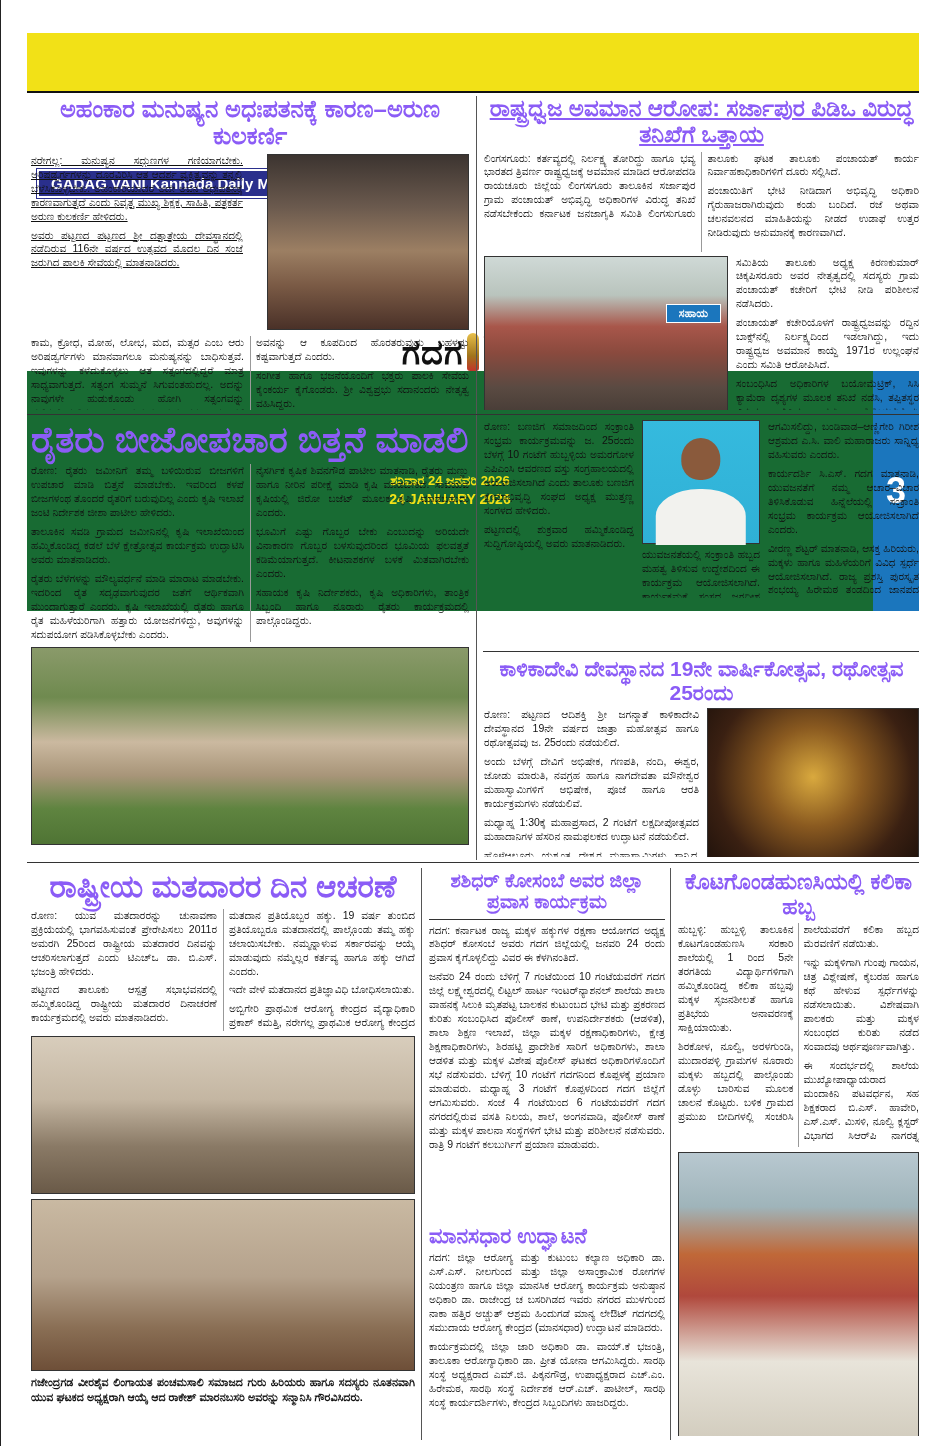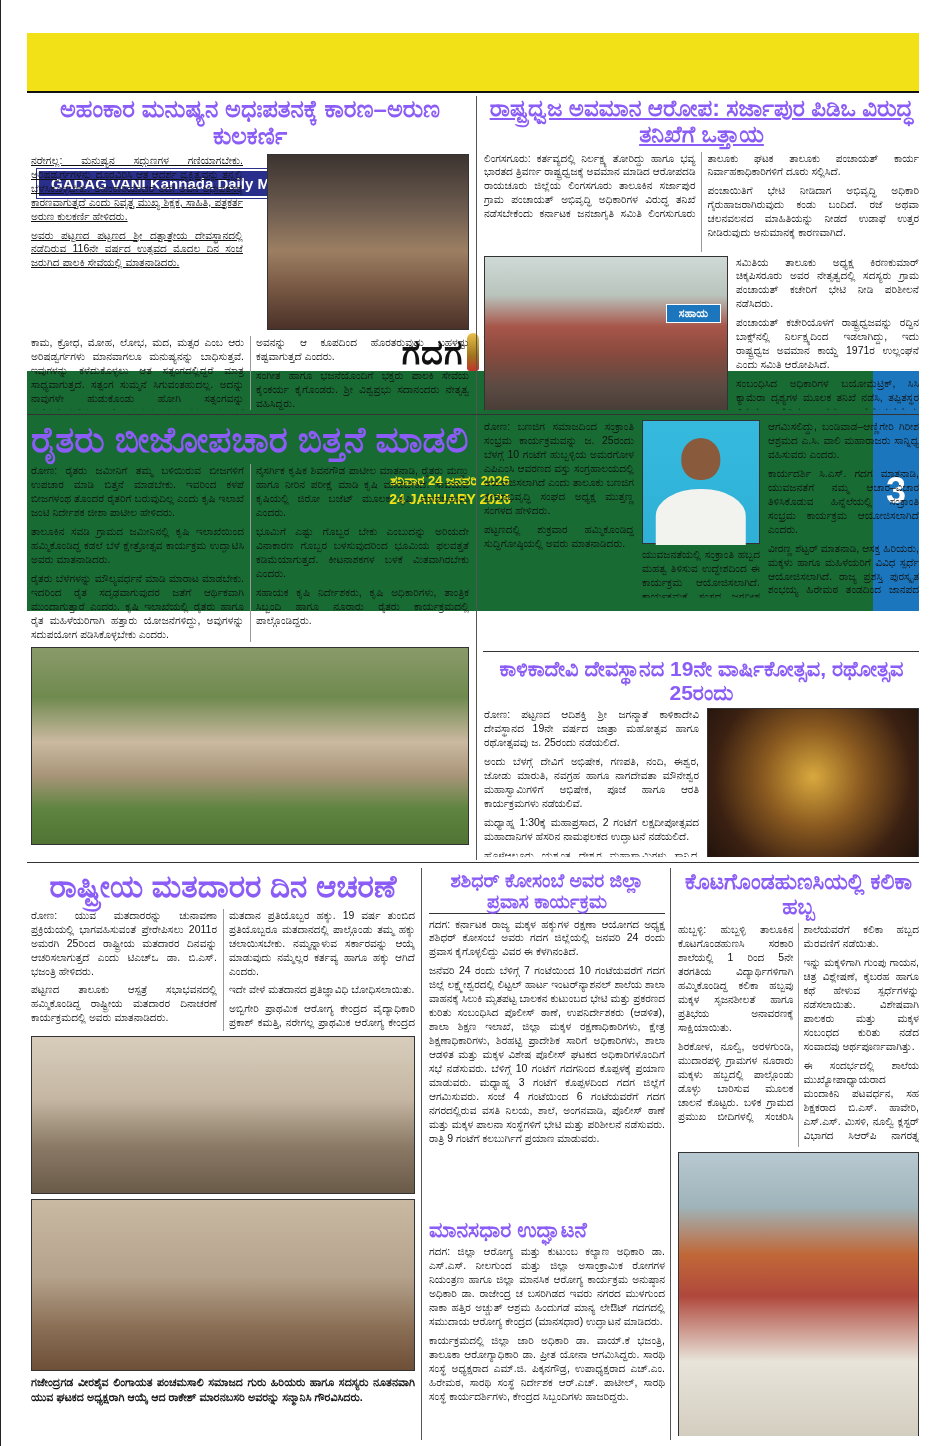--- a/index.html
+++ b/index.html
@@ -176,21 +176,21 @@
       <p>ಮತದಾನ ಪ್ರತಿಯೊಬ್ಬರ ಹಕ್ಕು. 19 ವರ್ಷ ತುಂಬಿದ ಪ್ರತಿಯೊಬ್ಬರೂ ಮತದಾನದಲ್ಲಿ ಪಾಲ್ಗೊಂಡು ತಮ್ಮ ಹಕ್ಕು ಚಲಾಯಿಸಬೇಕು. ನಮ್ಮನ್ನಾಳುವ ಸರ್ಕಾರವನ್ನು ಆಯ್ಕೆ ಮಾಡುವುದು ನಮ್ಮೆಲ್ಲರ ಕರ್ತವ್ಯ ಹಾಗೂ ಹಕ್ಕು ಆಗಿದೆ ಎಂದರು.</p>
       <p>ಇದೇ ವೇಳೆ ಮತದಾನದ ಪ್ರತಿಜ್ಞಾವಿಧಿ ಬೋಧಿಸಲಾಯಿತು.</p>
       <p>ಅಬ್ಬಿಗೇರಿ ಪ್ರಾಥಮಿಕ ಆರೋಗ್ಯ ಕೇಂದ್ರದ ವೈದ್ಯಾಧಿಕಾರಿ ಪ್ರಕಾಶ್ ಕಮತ್ತಿ, ನರೇಗಲ್ಲ ಪ್ರಾಥಮಿಕ ಆರೋಗ್ಯ ಕೇಂದ್ರದ ವೈದ್ಯಾಧಿಕಾರಿ ಮಹೇಶ್ ಹೊಸಕೇರಿ, ತಾಲೂಕು ಆರೋಗ್ಯ ಶಿಕ್ಷಣಾಧಿಕಾರಿ ಕೆ.ಎ. ಹಾದಿಮನಿ, ಬಿ.ಆರ್. ಪಾಟೀಲ ಇದ್ದರು.</p>
     </div>
     <div class="photo ph-meeting" style="height:158px;margin-top:5px;"></div>
     <div class="photo ph-group" style="height:172px;margin-top:5px;"></div>
     <div class="caption">ಗಜೇಂದ್ರಗಡ ವೀರಶೈವ ಲಿಂಗಾಯತ ಪಂಚಮಸಾಲಿ ಸಮಾಜದ ಗುರು ಹಿರಿಯರು ಹಾಗೂ ಸದಸ್ಯರು ನೂತನವಾಗಿ ಯುವ ಘಟಕದ ಅಧ್ಯಕ್ಷರಾಗಿ ಆಯ್ಕೆ ಆದ ರಾಕೇಶ್ ಮಾರನಬಸರಿ ಅವರನ್ನು ಸನ್ಮಾನಿಸಿ ಗೌರವಿಸಿದರು.</div>
   </div>
 
   <div class="art" style="left:428px;top:870px;width:236px;height:566px;">
-    <h2 class="hl" style="font-size:19px;text-align:center;border-bottom:1px solid #333;">ಶಶಿಧರ್ ಕೋಸಂಬೆ ಅವರ ಜಿಲ್ಲಾ ಪ್ರವಾಸ ಕಾರ್ಯಕ್ರಮ</h2>
+    <h2 class="hl" style="font-size:19px;text-align:center;border-bottom:1px solid #333;padding-bottom:6px;">ಶಶಿಧರ್ ಕೋಸಂಬೆ ಅವರ ಜಿಲ್ಲಾ ಪ್ರವಾಸ ಕಾರ್ಯಕ್ರಮ</h2>
     <div class="body-txt" style="height:296px;overflow:hidden;">
       <p>ಗದಗ: ಕರ್ನಾಟಕ ರಾಜ್ಯ ಮಕ್ಕಳ ಹಕ್ಕುಗಳ ರಕ್ಷಣಾ ಆಯೋಗದ ಅಧ್ಯಕ್ಷ ಶಶಿಧರ್ ಕೋಸಂಬೆ ಅವರು ಗದಗ ಜಿಲ್ಲೆಯಲ್ಲಿ ಜನವರಿ 24 ರಂದು ಪ್ರವಾಸ ಕೈಗೊಳ್ಳಲಿದ್ದು ವಿವರ ಈ ಕೆಳಗಿನಂತಿದೆ.</p>
       <p>ಜನೆವರಿ 24 ರಂದು ಬೆಳಿಗ್ಗೆ 7 ಗಂಟೆಯಿಂದ 10 ಗಂಟೆಯವರೆಗೆ ಗದಗ ಜಿಲ್ಲೆ ಲಕ್ಷ್ಮೇಶ್ವರದಲ್ಲಿ ಲಿಟ್ಟಲ್ ಹಾರ್ಟ ಇಂಟರ್‌ನ್ಯಾಶನಲ್ ಶಾಲೆಯ ಶಾಲಾ ವಾಹನಕ್ಕೆ ಸಿಲುಕಿ ಮೃತಪಟ್ಟ ಬಾಲಕನ ಕುಟುಂಬದ ಭೇಟಿ ಮತ್ತು ಪ್ರಕರಣದ ಕುರಿತು ಸಂಬಂಧಿಸಿದ ಪೊಲೀಸ್ ಠಾಣೆ, ಉಪನಿರ್ದೇಶಕರು (ಆಡಳಿತ), ಶಾಲಾ ಶಿಕ್ಷಣ ಇಲಾಖೆ, ಜಿಲ್ಲಾ ಮಕ್ಕಳ ರಕ್ಷಣಾಧಿಕಾರಿಗಳು, ಕ್ಷೇತ್ರ ಶಿಕ್ಷಣಾಧಿಕಾರಿಗಳು, ಶಿರಹಟ್ಟಿ ಪ್ರಾದೇಶಿಕ ಸಾರಿಗೆ ಅಧಿಕಾರಿಗಳು, ಶಾಲಾ ಆಡಳಿತ ಮತ್ತು ಮಕ್ಕಳ ವಿಶೇಷ ಪೊಲೀಸ್ ಘಟಕದ ಅಧಿಕಾರಿಗಳೊಂದಿಗೆ ಸಭೆ ನಡೆಸುವರು. ಬೆಳಿಗ್ಗೆ 10 ಗಂಟೆಗೆ ಗದಗನಿಂದ ಕೊಪ್ಪಳಕ್ಕೆ ಪ್ರಯಾಣ ಮಾಡುವರು. ಮಧ್ಯಾಹ್ನ 3 ಗಂಟೆಗೆ ಕೊಪ್ಪಳದಿಂದ ಗದಗ ಜಿಲ್ಲೆಗೆ ಆಗಮಿಸುವರು. ಸಂಜೆ 4 ಗಂಟೆಯಿಂದ 6 ಗಂಟೆಯವರೆಗೆ ಗದಗ ನಗರದಲ್ಲಿರುವ ವಸತಿ ನಿಲಯ, ಶಾಲೆ, ಅಂಗನವಾಡಿ, ಪೊಲೀಸ್ ಠಾಣೆ ಮತ್ತು ಮಕ್ಕಳ ಪಾಲನಾ ಸಂಸ್ಥೆಗಳಿಗೆ ಭೇಟಿ ಮತ್ತು ಪರಿಶೀಲನೆ ನಡೆಸುವರು. ರಾತ್ರಿ 9 ಗಂಟೆಗೆ ಕಲಬುರ್ಗಿಗೆ ಪ್ರಯಾಣ ಮಾಡುವರು.</p>
     </div>
     <h3 class="hl" style="font-size:21px;margin-top:4px;">ಮಾನಸಧಾರ ಉದ್ಘಾಟನೆ</h3>
     <div class="body-txt" style="height:200px;overflow:hidden;">
       <p>ಗದಗ: ಜಿಲ್ಲಾ ಆರೋಗ್ಯ ಮತ್ತು ಕುಟುಂಬ ಕಲ್ಯಾಣ ಅಧಿಕಾರಿ ಡಾ. ಎಸ್.ಎಸ್. ನೀಲಗುಂದ ಮತ್ತು ಜಿಲ್ಲಾ ಅಸಾಂಕ್ರಾಮಿಕ ರೋಗಗಳ ನಿಯಂತ್ರಣ ಹಾಗೂ ಜಿಲ್ಲಾ ಮಾನಸಿಕ ಆರೋಗ್ಯ ಕಾರ್ಯಕ್ರಮ ಅನುಷ್ಠಾನ ಅಧಿಕಾರಿ ಡಾ. ರಾಜೇಂದ್ರ ಚ ಬಸರಿಗಿಡದ ಇವರು ನಗರದ ಮುಳಗುಂದ ನಾಕಾ ಹತ್ತಿರ ಅಚ್ಚುತ್ ಆಶ್ರಮ ಹಿಂದುಗಡೆ ಮಾನ್ಯ ಲೇಔಟ್ ಗದಗದಲ್ಲಿ ಸಮುದಾಯ ಆರೋಗ್ಯ ಕೇಂದ್ರದ (ಮಾನಸಧಾರ) ಉದ್ಘಾಟನೆ ಮಾಡಿದರು.</p>
       <p>ಕಾರ್ಯಕ್ರಮದಲ್ಲಿ ಜಿಲ್ಲಾ ಜಾರಿ ಅಧಿಕಾರಿ ಡಾ. ವಾಯ್.ಕೆ ಭಜಂತ್ರಿ, ತಾಲೂಕಾ ಆರೋಗ್ಯಾಧಿಕಾರಿ ಡಾ. ಪ್ರೀತ ಯೋನಾ ಆಗಮಿಸಿದ್ದರು. ಸಾರಥಿ ಸಂಸ್ಥೆ ಅಧ್ಯಕ್ಷರಾದ ಎಮ್.ಜಿ. ಪಿಕ್ಕನಗೌಡ್ರ, ಉಪಾಧ್ಯಕ್ಷರಾದ ಎಚ್.ಎಂ. ಹಿರೇಮಠ, ಸಾರಥಿ ಸಂಸ್ಥೆ ನಿರ್ದೇಶಕ ಆರ್.ಎಚ್. ಪಾಟೀಲ್, ಸಾರಥಿ ಸಂಸ್ಥೆ ಕಾರ್ಯದರ್ಶಿಗಳು, ಕೇಂದ್ರದ ಸಿಬ್ಬಂದಿಗಳು ಹಾಜರಿದ್ದರು.</p>
     </div>
   </div>

